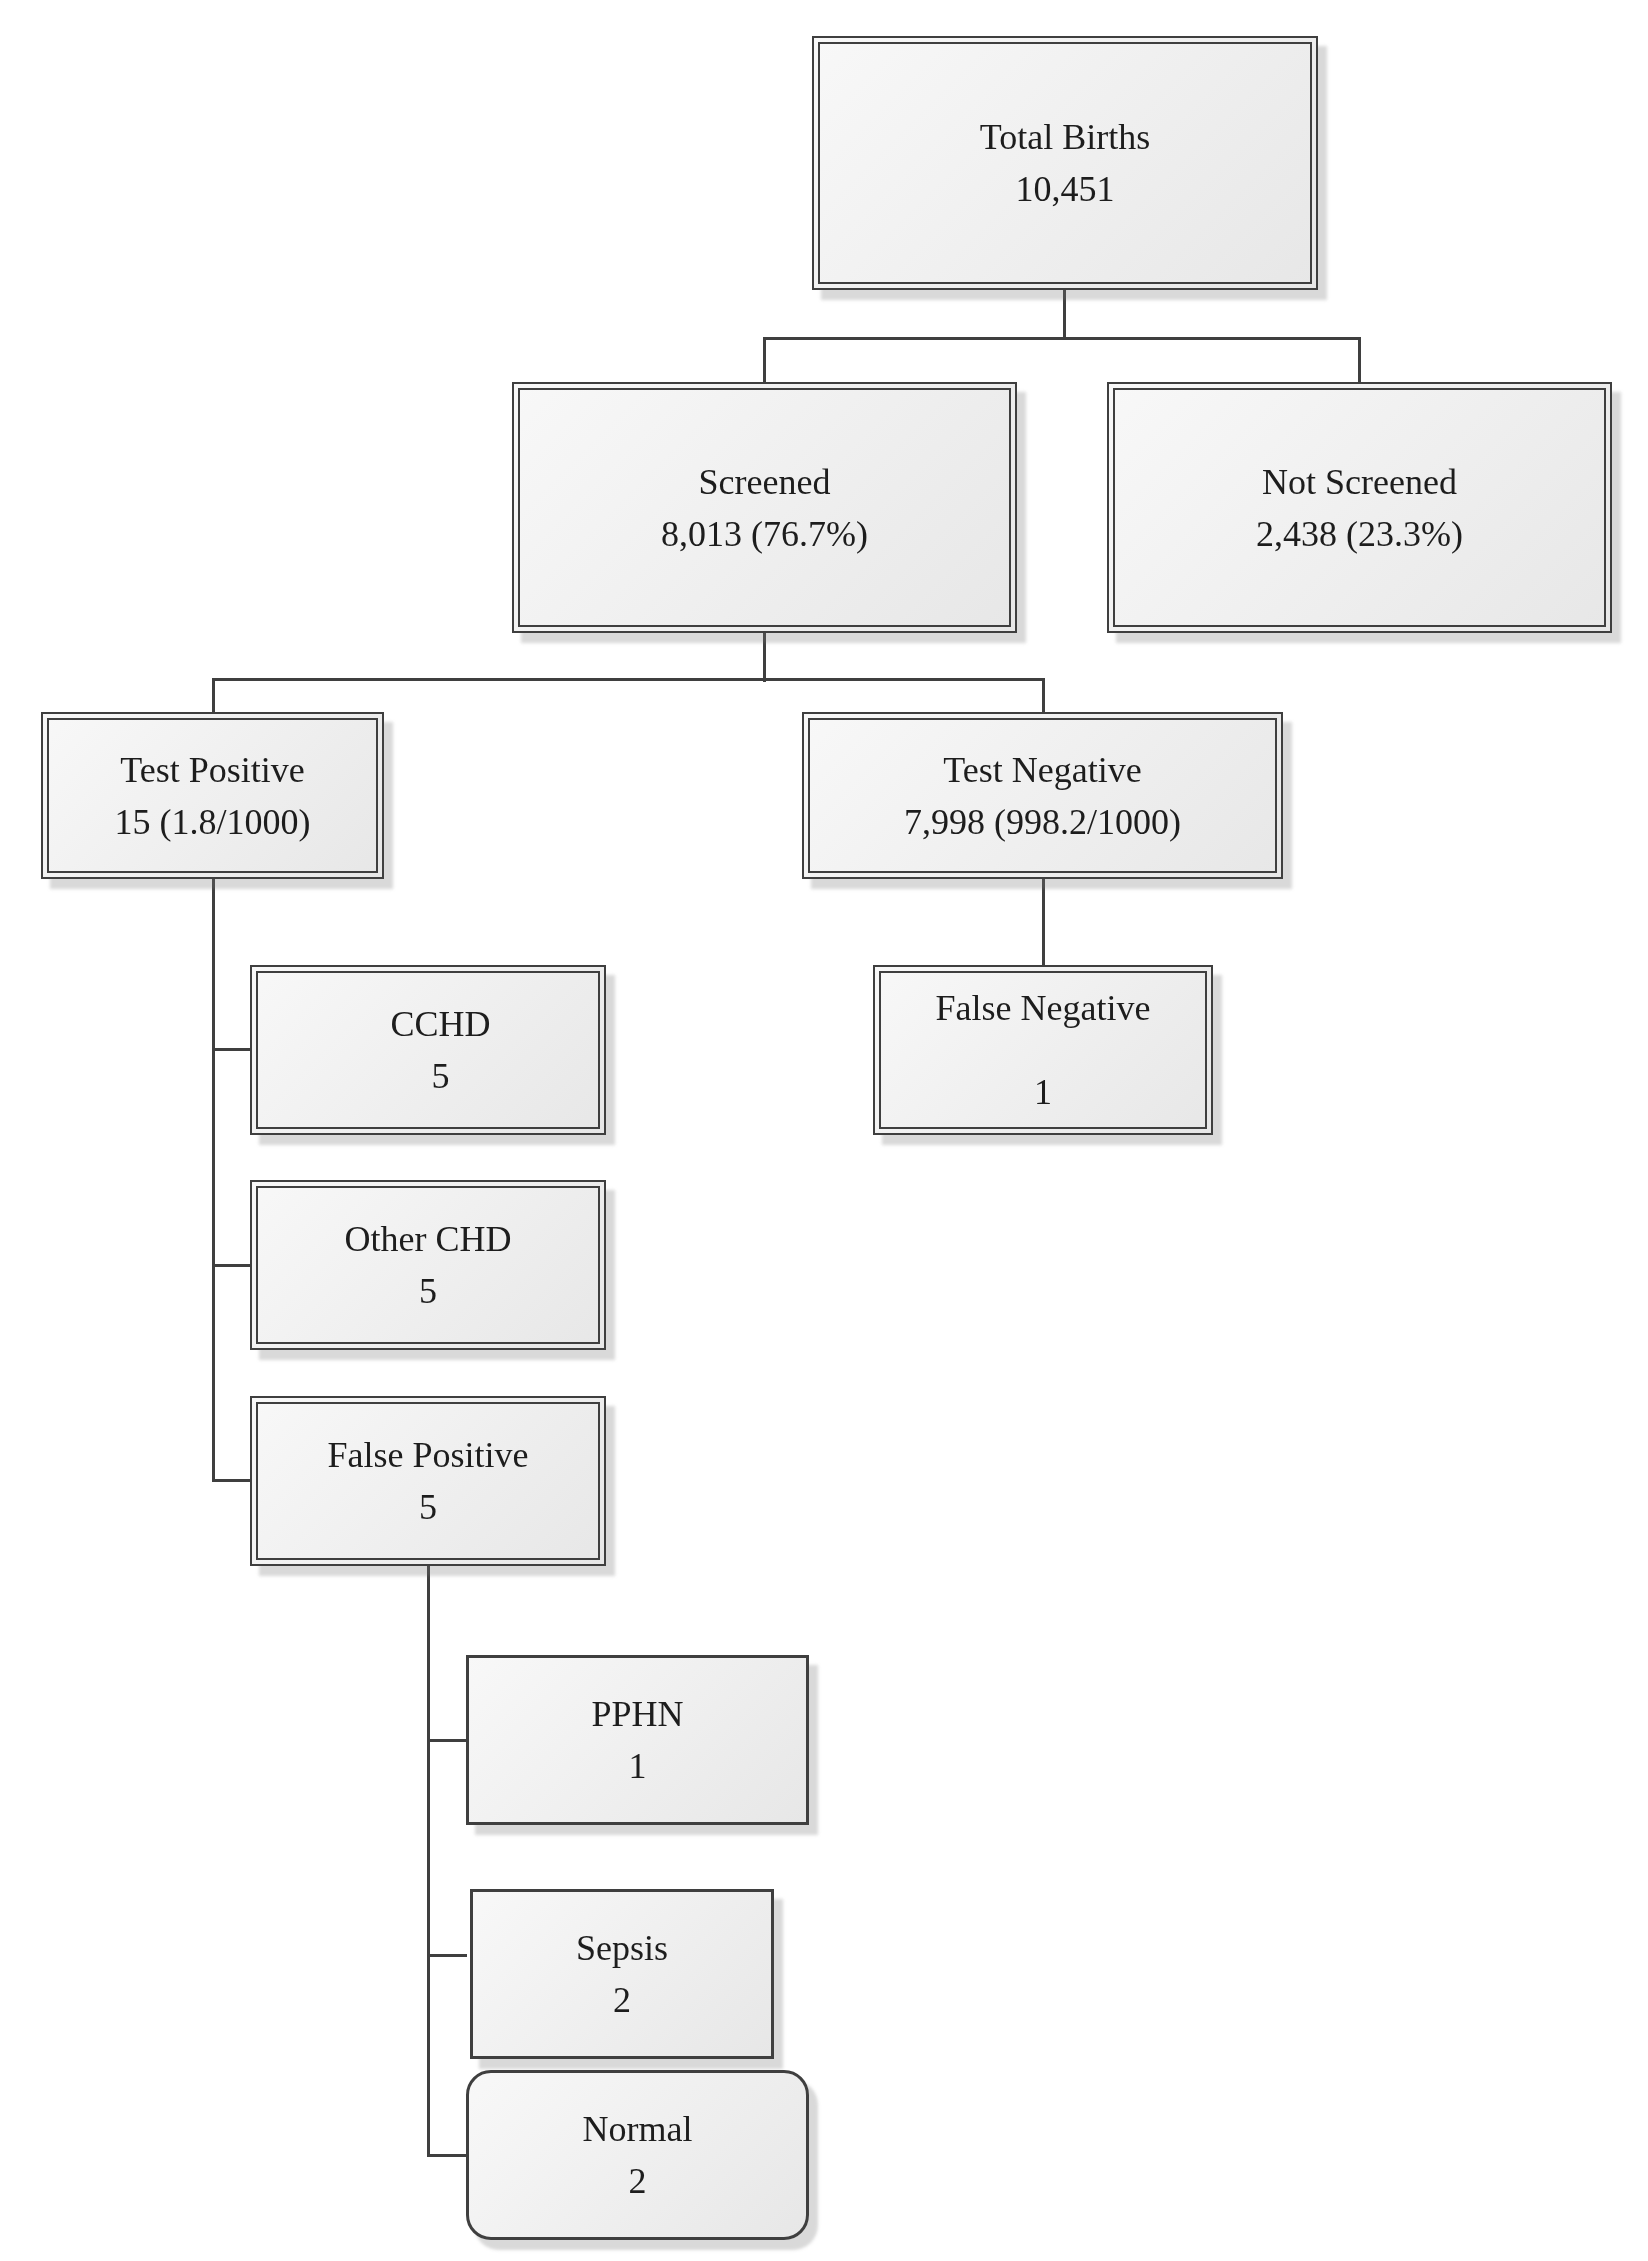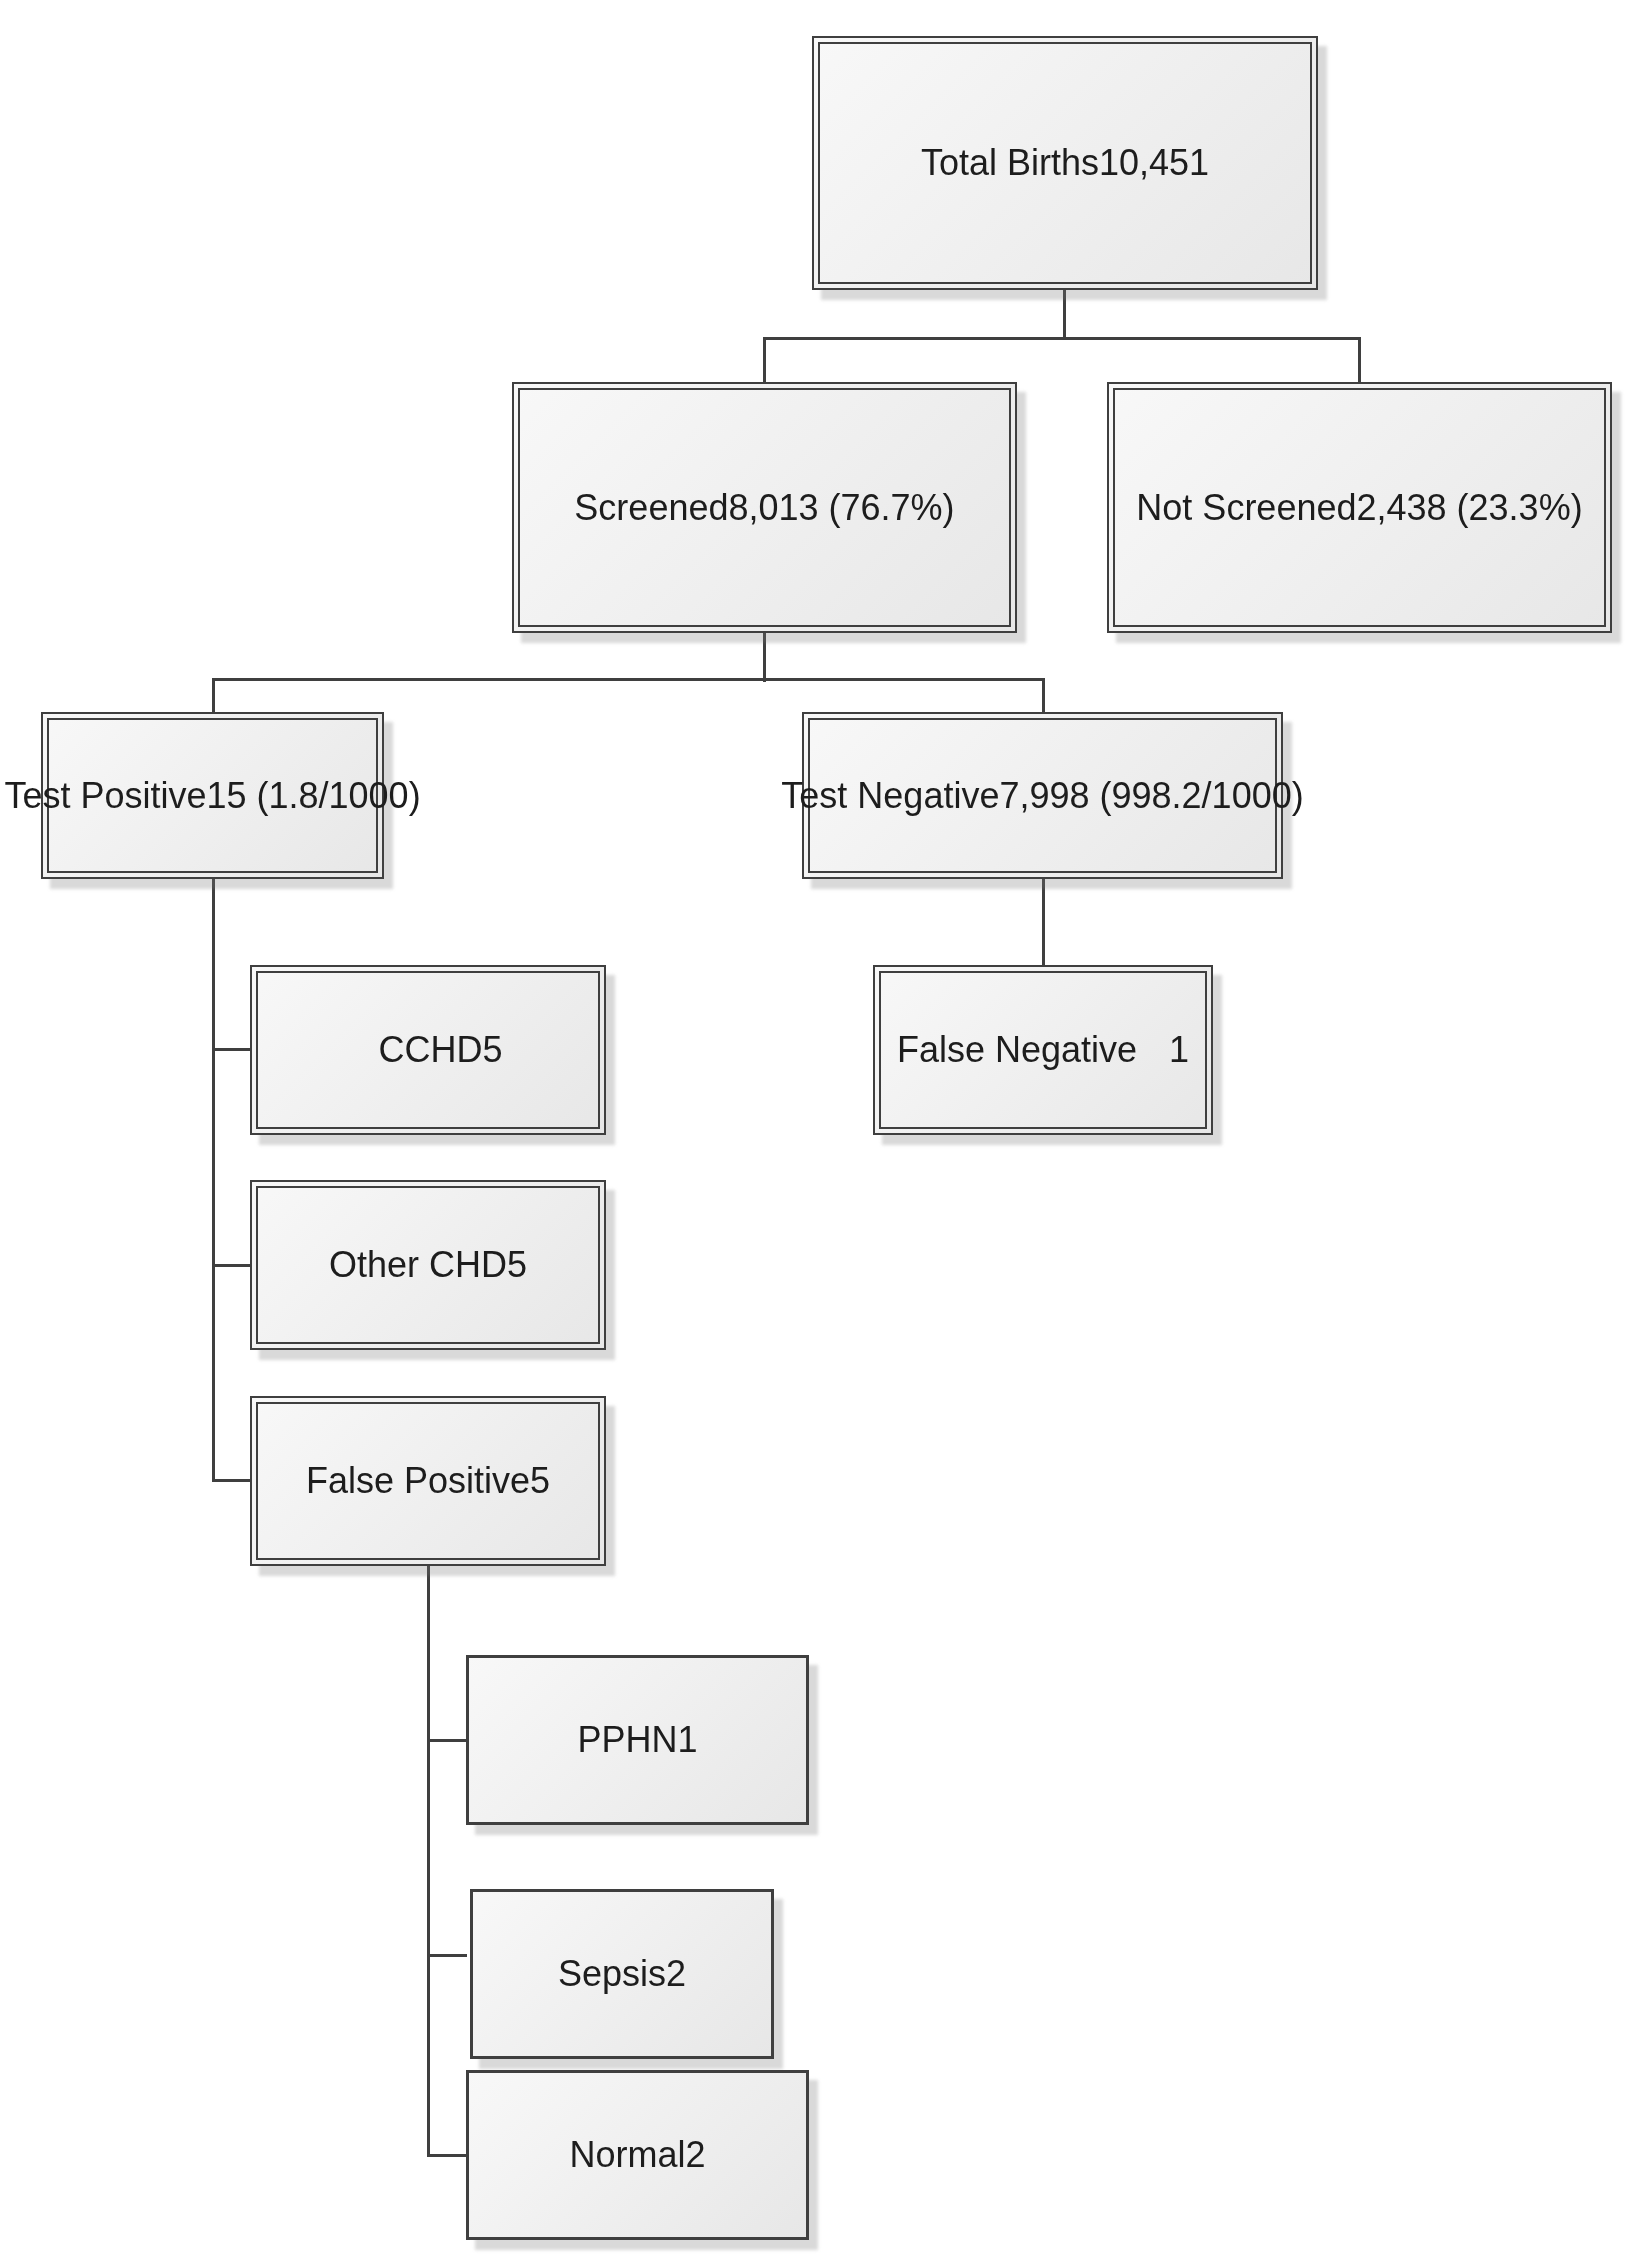--- a/index.html
+++ b/index.html
@@ -18,26 +18,28 @@
     height:2261px;
     background:var(--background);
     font-family:"Liberation Sans", sans-serif;
     color:var(--text);
     overflow:hidden;
   }
   .node{
     position:absolute;
     box-sizing:border-box;
     display:flex;
+    flex-direction:column;
     align-items:center;
     justify-content:center;
     text-align:center;
     background:linear-gradient(135deg, var(--fill-top) 0%, var(--fill-bottom) 100%);
     box-shadow:8.7px 10px 3.1px var(--shadow);
     z-index:2;
+    font-family:Liberation Serif, serif;
   }
   .node.double{
     border:2.5px solid var(--border);
   }
   .node.double::before{
     content:"";
     position:absolute;
     top:4.4px;left:4.4px;right:4.4px;bottom:4.4px;
     border:2.5px solid var(--border);
     pointer-events:none;
@@ -111,21 +113,21 @@
   <div class="node single" style="left:466px;top:1655px;width:343px;height:170px;">
     <div class="label">PPHN</div>
     <div class="value">1</div>
   </div>
 
   <div class="node single" style="left:470px;top:1870px;width:304px;height:170px;margin-top:19px;">
     <div class="label">Sepsis</div>
     <div class="value">2</div>
   </div>
 
-  <div class="node single" style="left:466px;top:2070px;width:343px;height:170px;">
+  <div class="node single" style="left:466px;top:2070px;width:343px;height:170px;border-radius:25px;">
     <div class="label">Normal</div>
     <div class="value">2</div>
   </div>
 
   <div class="conn" style="left:1063px;top:290px;width:3.1px;height:49px;"></div>
   <div class="conn" style="left:763px;top:337px;width:598px;height:3.1px;"></div>
   <div class="conn" style="left:763px;top:337px;width:3.1px;height:46px;"></div>
   <div class="conn" style="left:1358px;top:337px;width:3.1px;height:46px;"></div>
 
   <div class="conn" style="left:763px;top:633px;width:3.1px;height:49px;"></div>

